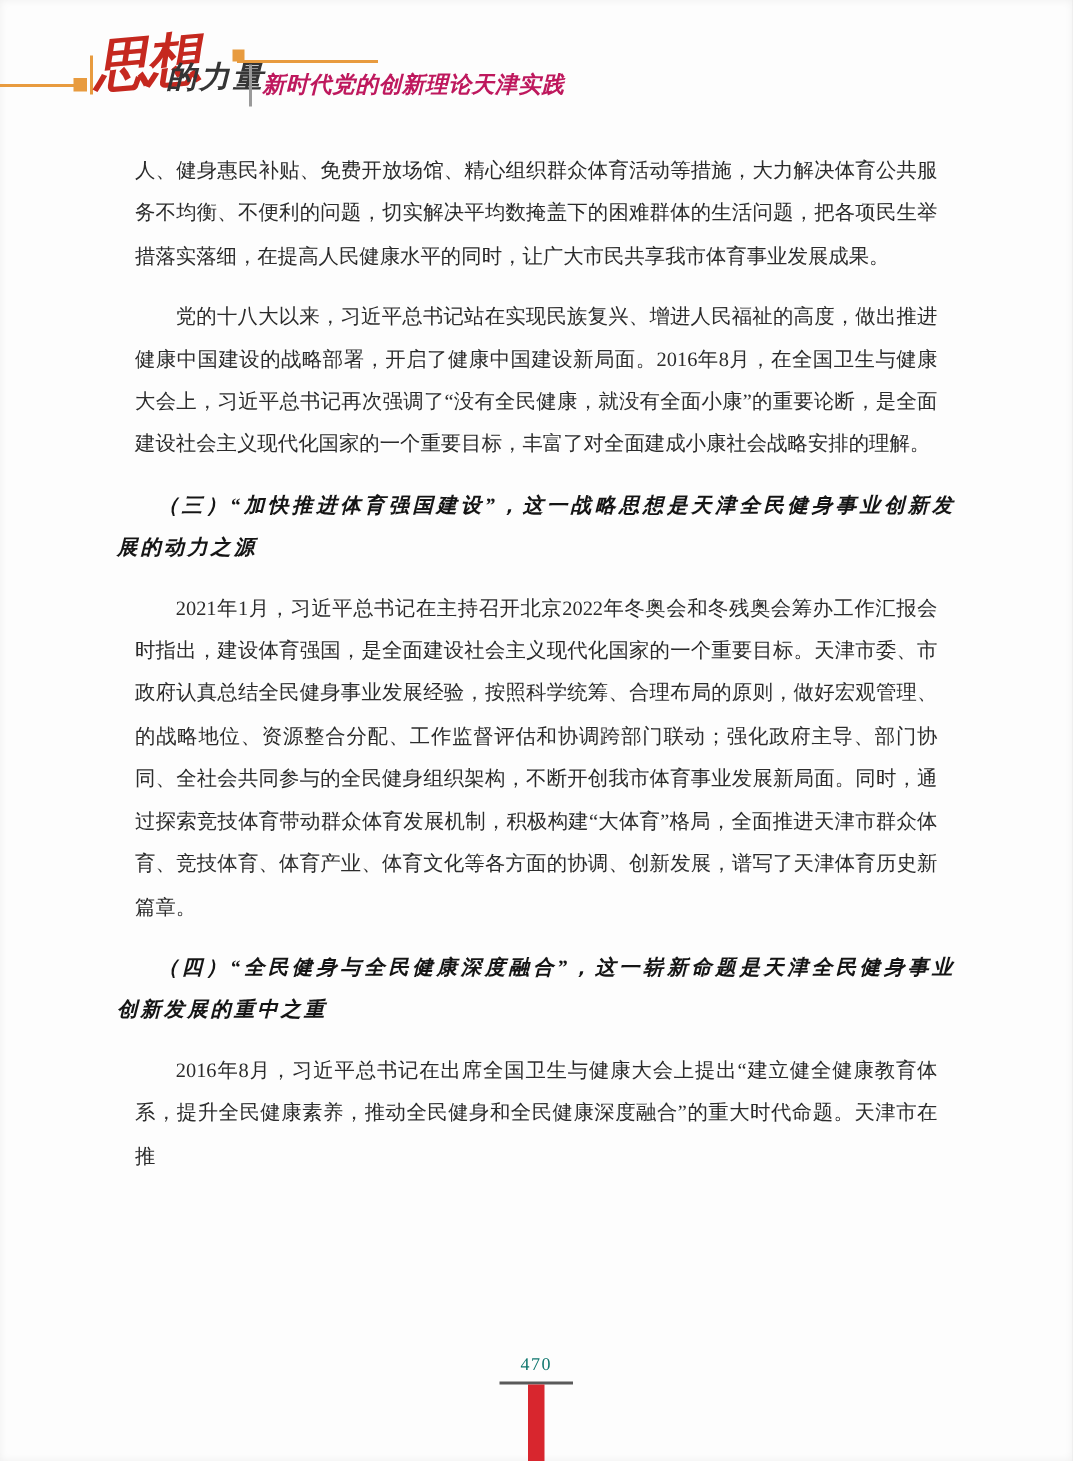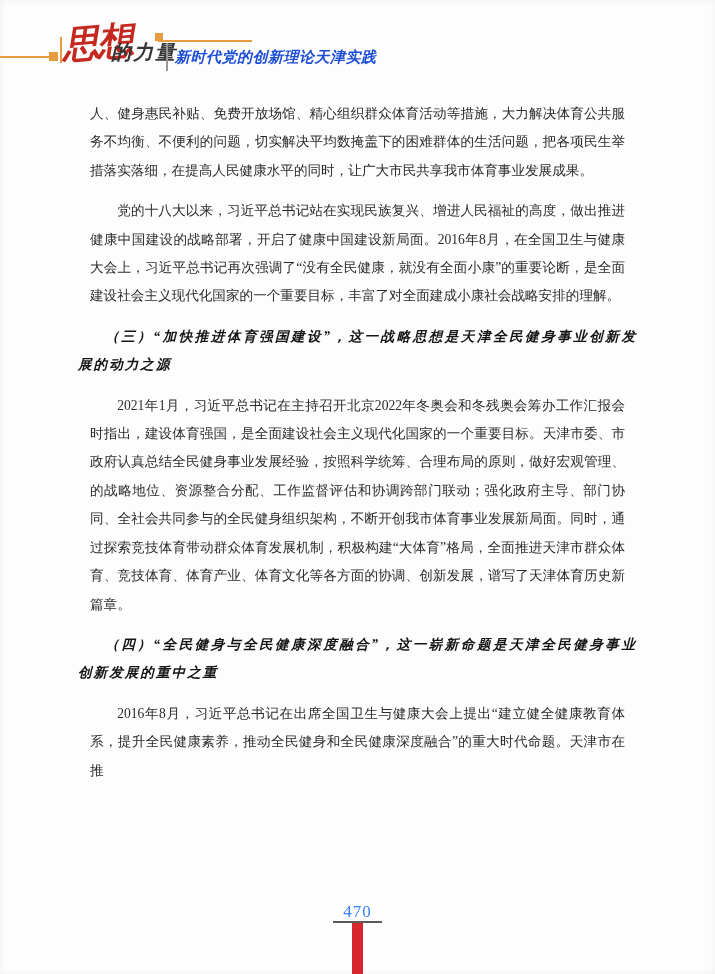--- a/index.html
+++ b/index.html
@@ -31,41 +31,41 @@
     line-height: 1;
   }
   .logo-sub {
     position: absolute; left: 111px; top: 42px;
     font-size: 20px; font-weight: bold; font-style: italic;
     color: #353535; letter-spacing: 2px; line-height: 1;
   }
   .subtitle {
     position: absolute; left: 175px; top: 48px;
     font-size: 15px; font-weight: bold; font-style: italic;
-    color: #1d4ed8; letter-spacing: 0.5px; line-height: 1.2;
+    color: #be185d; letter-spacing: 0.5px; line-height: 1.2;
   }
 
   
   .textblock {
     position: absolute; left: 78px; top: 88px; width: 559px;
     font-size: 13.6px; line-height: 28.4px;
     color: #2b2b2b; text-align: justify;
   }
   .textblock p { margin: 12px; text-indent: 2em; }
   .textblock p.cont { text-indent: 0; }
   .textblock p.heading {
     margin: 8px 0 4px 0;
     font-weight: bold; font-style: italic;
     letter-spacing: 2px; color: #151515;
   }
 
   
   .page-number {
     position: absolute; left: 0; top: 902px; width: 715px;
-    text-align: center; font-size: 17px; color: #3b82f6;
+    text-align: center; font-size: 12px; color: #0f766e;
     letter-spacing: 1px;
   }
   .pn-rule { position: absolute; left: 333px; top: 921px; width: 49px; height: 2px; background: #5a5a5a; }
   .red-bar { position: absolute; left: 352px; top: 923px; width: 11px; height: 51px; }
 </style>
 </head>
 <body>
 
 <div class="page">
 

